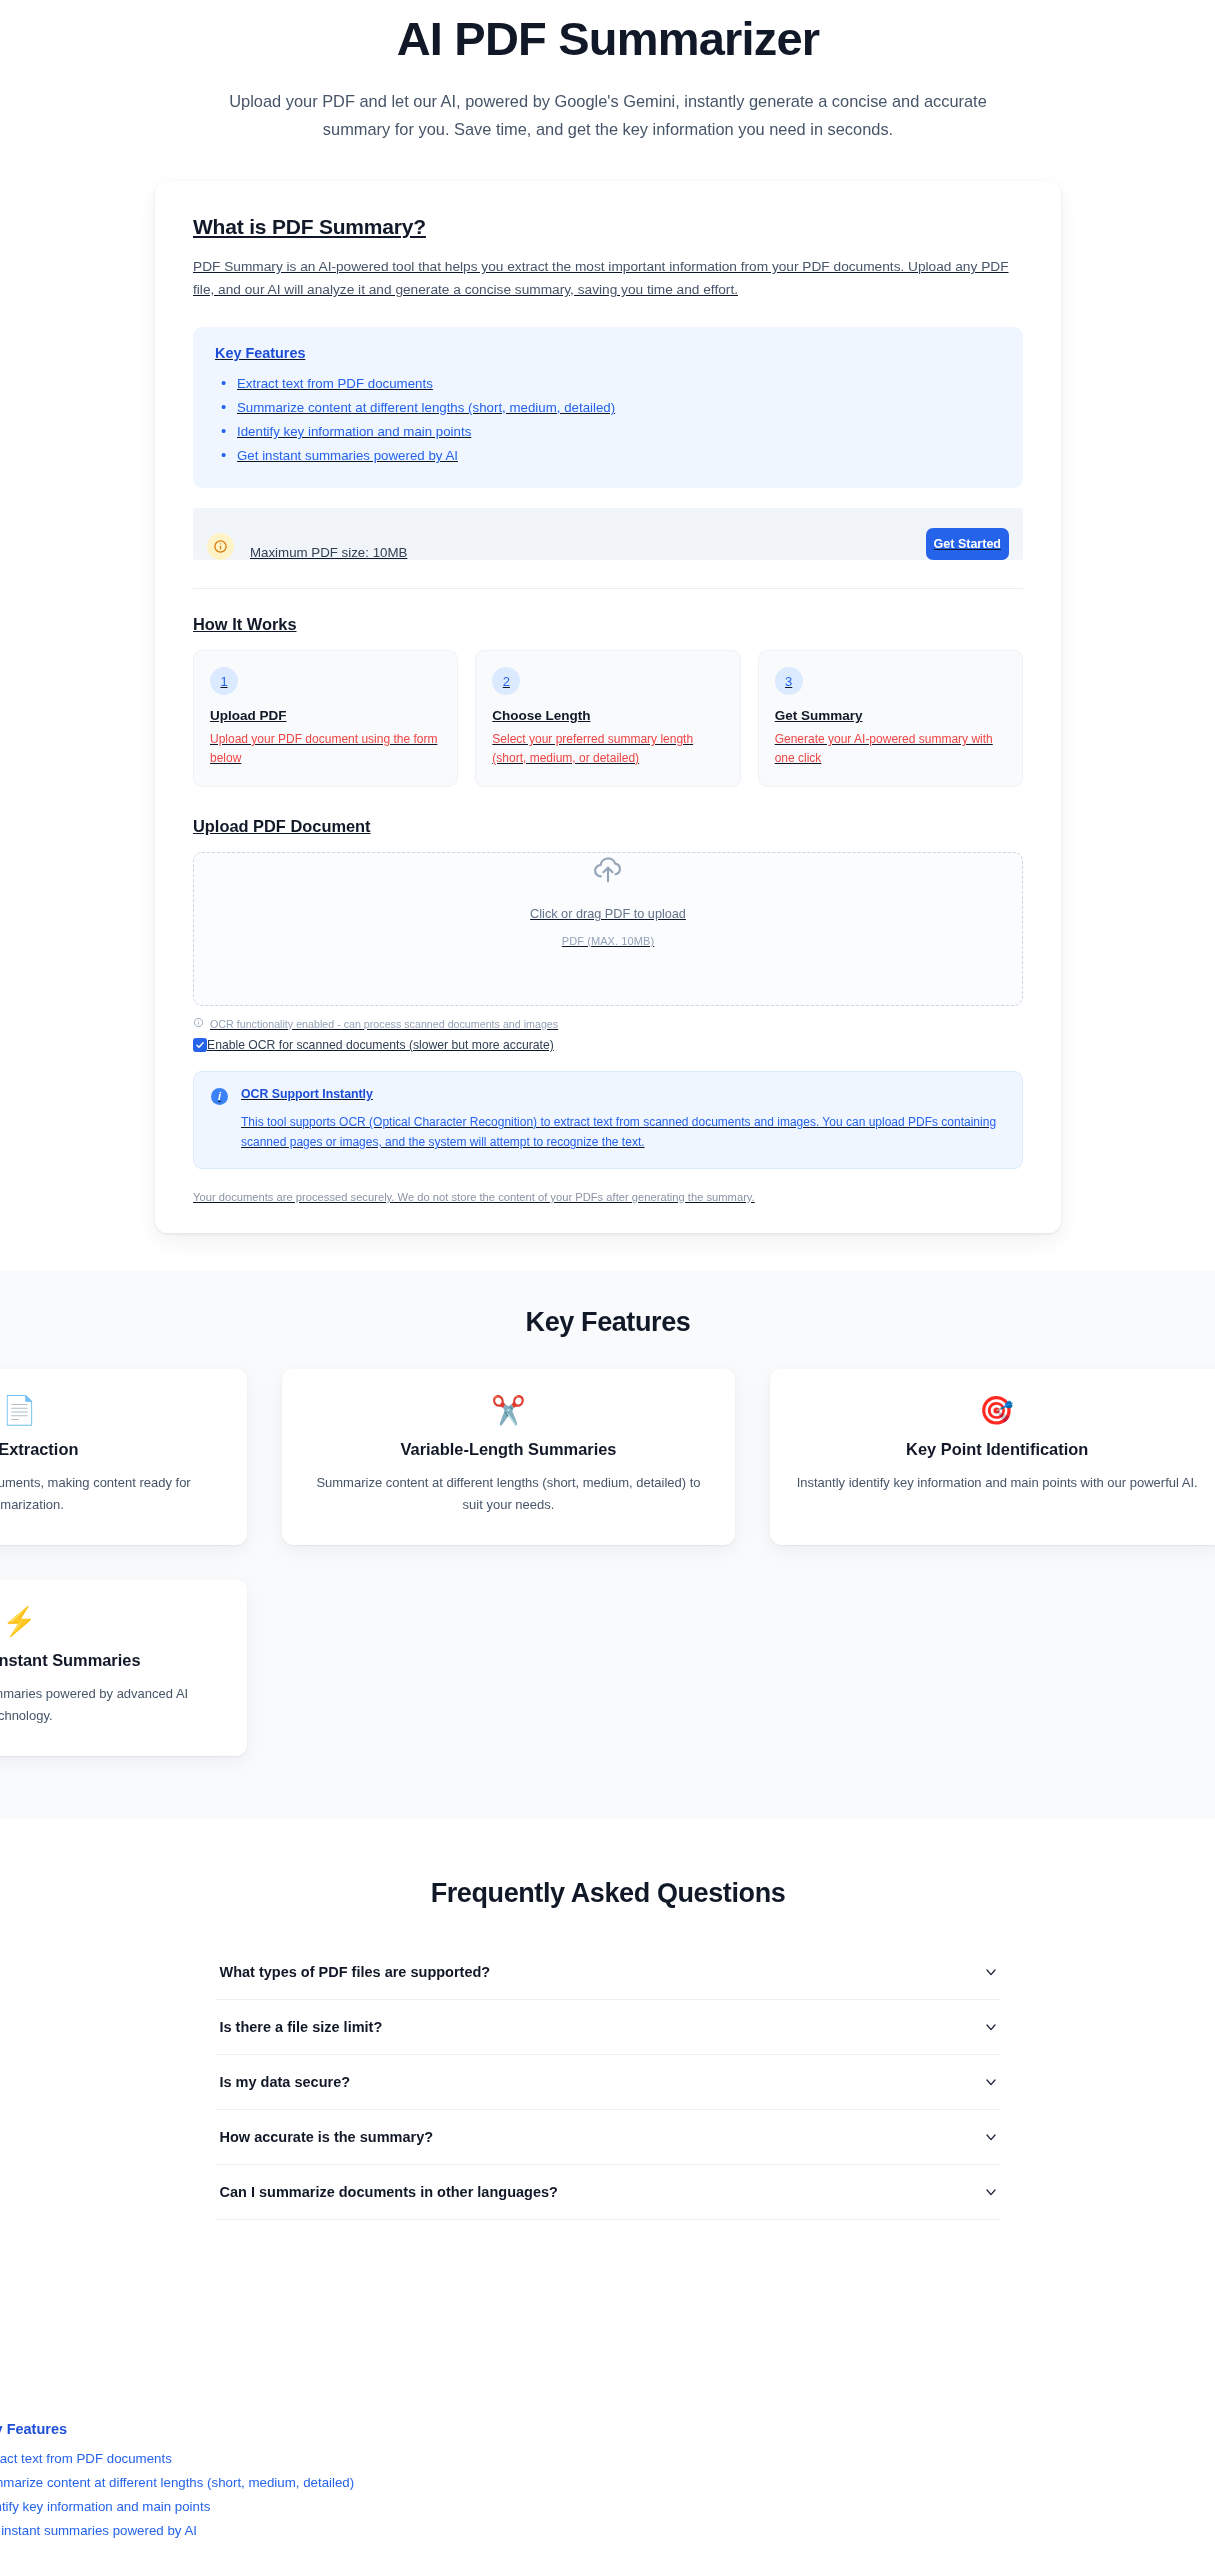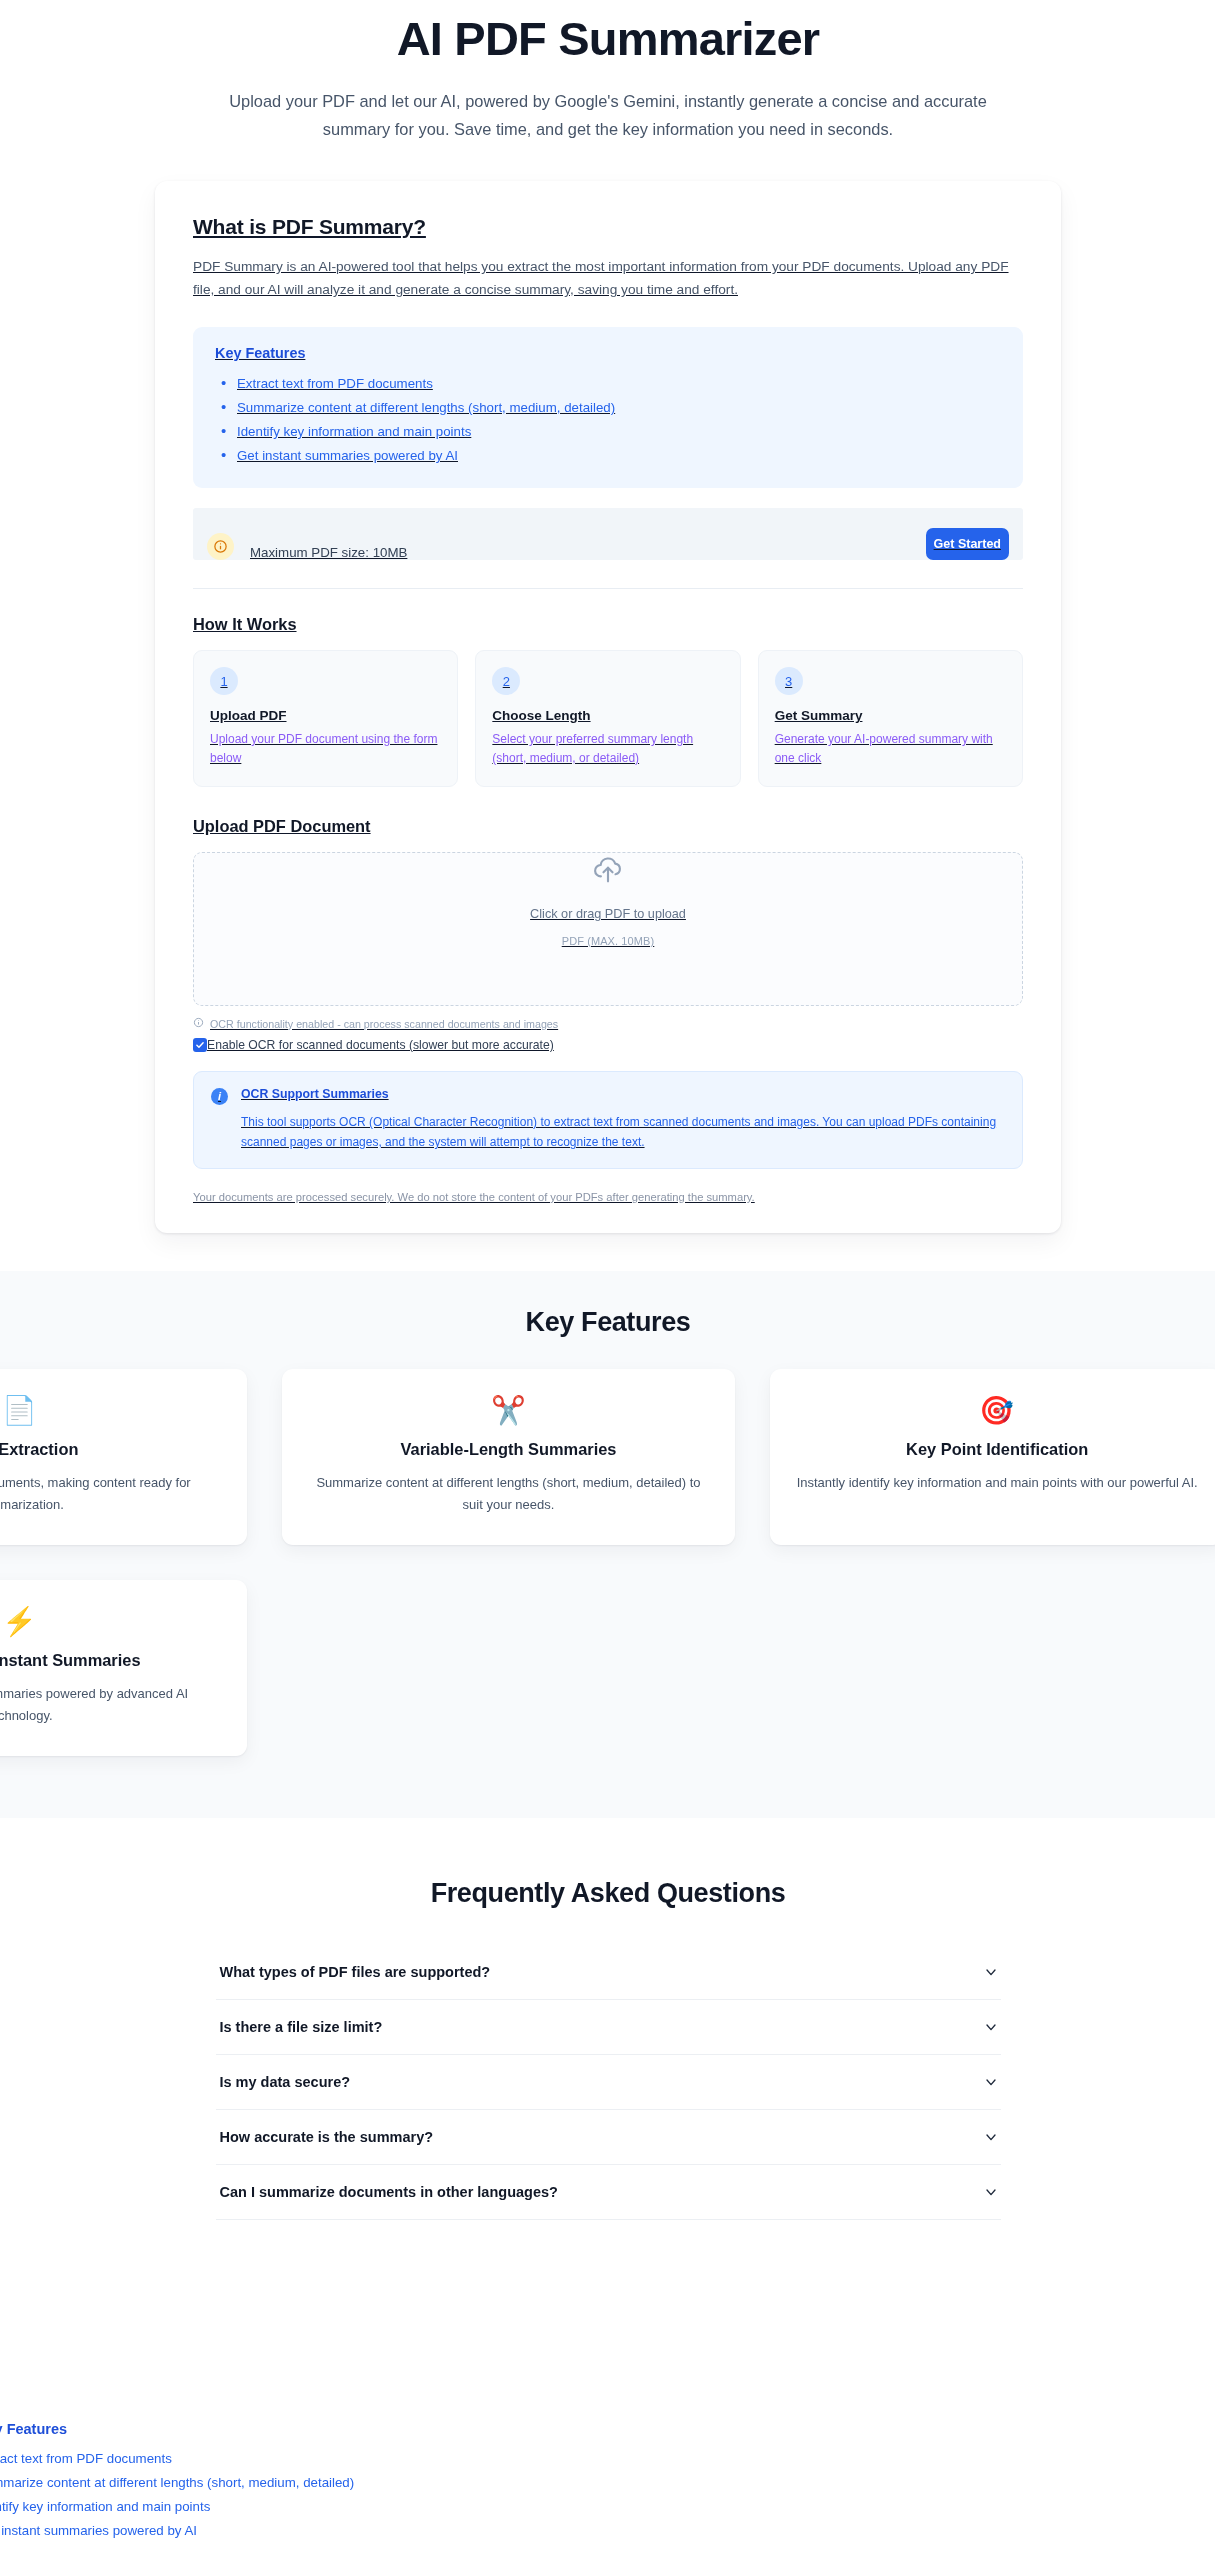--- a/index.html
+++ b/index.html
@@ -118,21 +118,21 @@
     padding: 16px 16px 18px 16px;
     min-height: 99px;
   }
   .hiw-num {
     width: 28px; height: 28px; border-radius: 50%;
     background: #dbeafe; color: #2563eb;
     font-size: 13px; font-weight: normal;
     display: flex; align-items: center; justify-content: center;
   }
   .hiw-h { margin-top: 13px; font-size: 13.5px; font-weight: bold; color: #111827; }
-  .hiw-p { margin-top: 7px; font-size: 12px; line-height: 19px; color: #8b5cf6; }
+  .hiw-p { margin-top: 7px; font-size: 12px; line-height: 19px; color: #ef4444; }
 
   
   .up-title { margin-top: 30px; font-size: 16.4px; font-weight: bold; color: #111827; }
   .dropzone {
     margin-top: 16px;
     height: 154px;
     border: 1.6px dashed #cbd5e1;
     border-radius: 9px;
     background: #fbfcfe;
     display: flex;
@@ -315,21 +315,21 @@
       </svg>
     </span>
     <span class="cbox-label">Enable OCR for scanned documents (slower but more accurate)</span>
   </div>
 
   <div class="ocr-box">
     <span class="ocr-badge">
           <span>i</span>
         </span>
     <div>
-      <div class="ocr-h">OCR Support Summaries</div>
+      <div class="ocr-h">OCR Support Instantly</div>
       <div class="ocr-p">This tool supports OCR (Optical Character Recognition) to extract text from scanned documents and images. You can upload PDFs containing scanned pages or images, and the system will attempt to recognize the text.</div>
     </div>
   </div>
 
   <div class="privacy">Your documents are processed securely. We do not store the content of your PDFs after generating the summary.</div>
 </section>
 </div>
 
 <section class="kfs">
   <h2 class="kfs-title">Key Features</h2>

